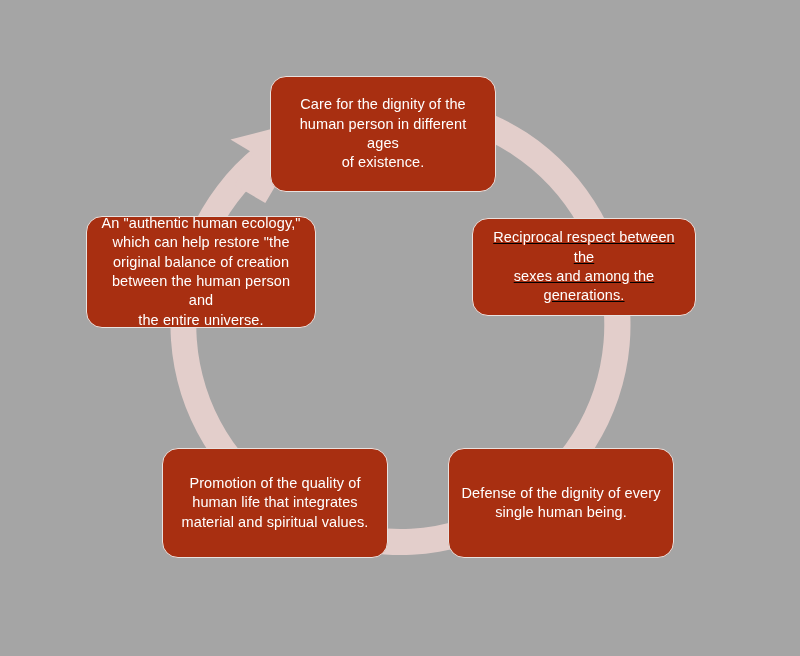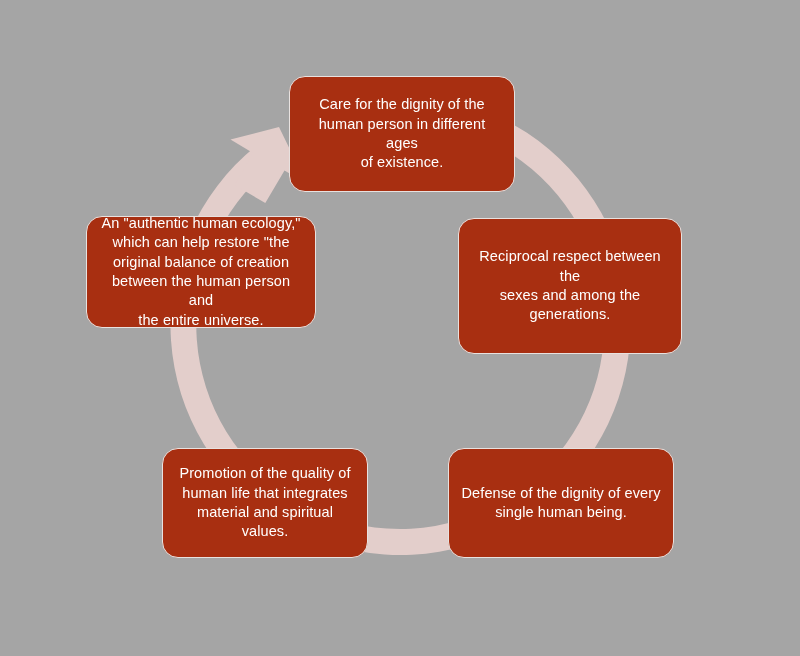--- a/index.html
+++ b/index.html
@@ -42,24 +42,24 @@
   .node-label {
     color: #ffffff;
     font-family: "Liberation Sans", sans-serif;
     font-size: 14.5px;
     line-height: 1.33;
     text-align: center;
     letter-spacing: 0.1px;
     white-space: pre-line;
   }
   
-  #node-top      { left: 289px; top: 76px;  width: 226px; height: 116px; }
-  #node-right    { left: 458px; top: 218px; width: 224px; height: 136px; }
+  #node-top      { left: 270px; top: 76px;  width: 226px; height: 116px; }
+  #node-right    { left: 472px; top: 218px; width: 224px; height: 98px; text-decoration: underline; }
   #node-bot-right{ left: 402px; top: 448px; width: 226px; height: 110px; margin-left: 46px; }
-  #node-bot-left { left: 162px; top: 448px; width: 206px; height: 110px; }
+  #node-bot-left { left: 162px; top: 448px; width: 226px; height: 110px; }
   #node-left     { left: 86px;  top: 216px; width: 230px; height: 112px; }
 </style>
 </head>
 <body>
 
 <div id="diagram-canvas">
 
   <svg id="cycle-ring-svg" viewBox="0 0 800 656" xmlns="http://www.w3.org/2000/svg">
 
     <g>

